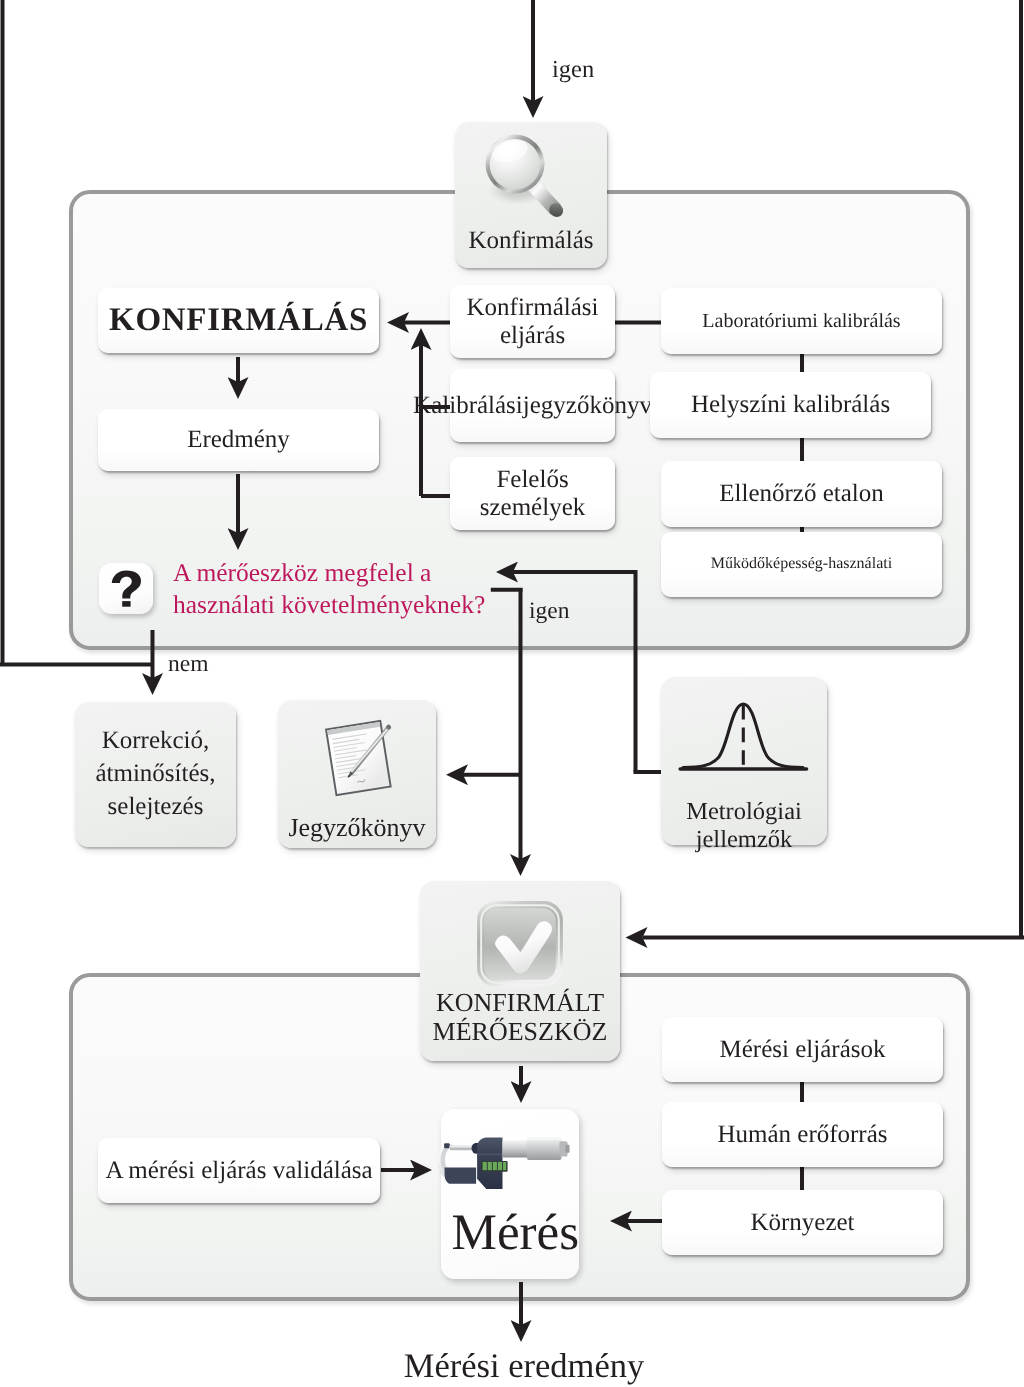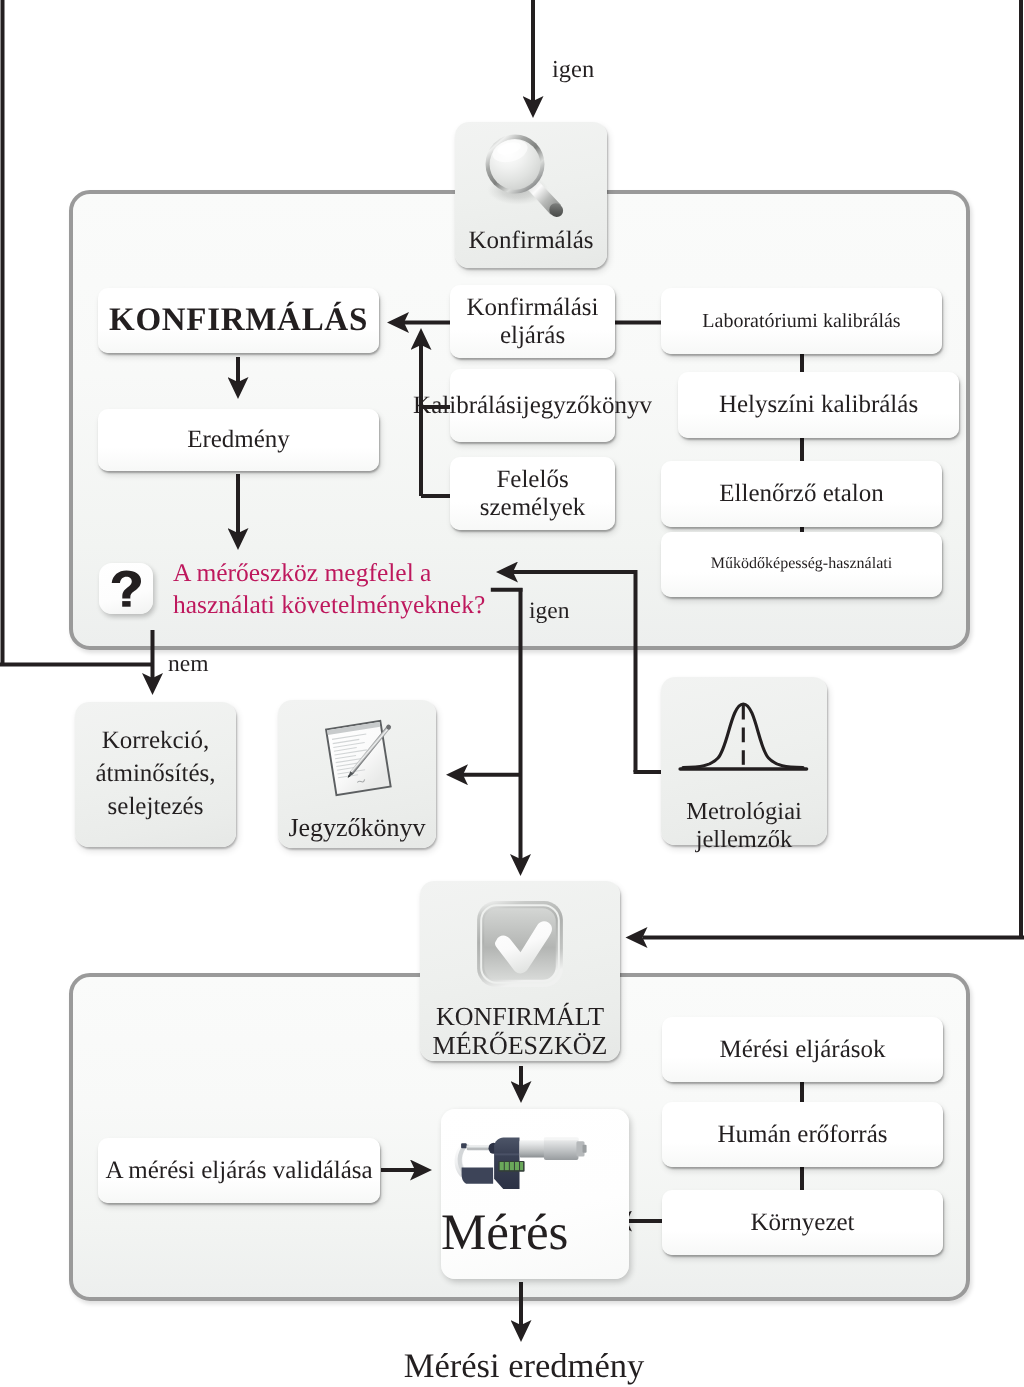--- a/index.html
+++ b/index.html
@@ -180,21 +180,21 @@
     <span>jegyzőkönyv</span>
   </div>
   <div class="wbox" style="left:450px;top:457px;width:165px;height:73px;font-size:25px;flex-direction:column">
     <span>Felelős</span>
     <span>személyek</span>
   </div>
 
   <div class="wbox" style="left:661px;top:288px;width:281px;height:66px;font-size:20px">
     <span>Laboratóriumi kalibrálás</span>
   </div>
-  <div class="wbox" style="left:678px;top:372px;width:281px;height:66px;font-size:25px">
+  <div class="wbox" style="left:650px;top:372px;width:281px;height:66px;font-size:25px">
     <span>Helyszíni kalibrálás</span>
   </div>
   <div class="wbox" style="left:661px;top:461px;width:281px;height:66px;font-size:25px">
     <span>Ellenőrző etalon</span>
   </div>
   <div class="wbox" style="left:661px;top:532px;width:281px;height:65px;font-size:16px;flex-direction:row;line-height:1.05">
     <span>Működőképesség-</span>
     <span>használati</span>
   </div>
 
@@ -298,27 +298,27 @@
             <stop offset="55%" stop-color="#fafafa"></stop>
             <stop offset="100%" stop-color="#e2e4e2"></stop>
           </linearGradient>
         </defs>
         <rect x="1" y="1" width="78" height="78" rx="17" fill="url(#ckFrame)"></rect>
         <rect x="4.7" y="4.7" width="70.6" height="70.6" rx="14" fill="none" stroke="#eef0ee" stroke-width="1.8"></rect>
         <rect x="7.5" y="7.5" width="65" height="65" rx="12" fill="url(#ckFace)"></rect>
         <path d="M18.5,36.5 C21,31 27.5,31 31,35.5 L40.5,47.5 L56,22.5 C59,17.5 66.5,18.5 68.5,23.5 C70,27.5 68.3,30.2 66,33.8 L47,63 C44,67.5 38,68 34.8,64 L19.5,44 C16.6,40.5 16.8,39 18.5,36.5 Z" fill="url(#ckTick)"></path>
       </svg>
     </div>
-    <div class="tile-label" style="font-size:26px;margin-top:14px;line-height:1.13">
+    <div class="tile-label" style="font-size:26px;line-height:1.13">
       <div>KONFIRMÁLT</div>
       <div>MÉRŐESZKÖZ</div>
     </div>
   </div>
 
-  <div class="abs" style="left:441px;top:1109px;width:188px;height:170px;border-radius:14px;background:linear-gradient(165deg,#ffffff 0%,#fefefe 60%,#f8f9f8 100%);box-shadow:2px 3px 6px rgba(0,0,0,0.2);display:flex;flex-direction:column;align-items:flex-start">
+  <div class="abs" style="left:441px;top:1109px;width:138px;height:170px;border-radius:14px;background:linear-gradient(165deg,#ffffff 0%,#fefefe 60%,#f8f9f8 100%);box-shadow:2px 3px 6px rgba(0,0,0,0.2);display:flex;flex-direction:column;align-items:flex-end">
     <div class="plain" style="position:relative;margin-top:22px;margin-left:0px">
       <svg width="155" height="63" viewBox="0 0 142 62">
         <defs>
           <linearGradient id="mmBody" x1="0" y1="0" x2="0" y2="1">
             <stop offset="0%" stop-color="#4d5568"></stop>
             <stop offset="30%" stop-color="#3b4256"></stop>
             <stop offset="100%" stop-color="#2c3245"></stop>
           </linearGradient>
           <linearGradient id="mmBarrel" x1="0" y1="0" x2="0" y2="1">
             <stop offset="0%" stop-color="#f4f5f5"></stop>

